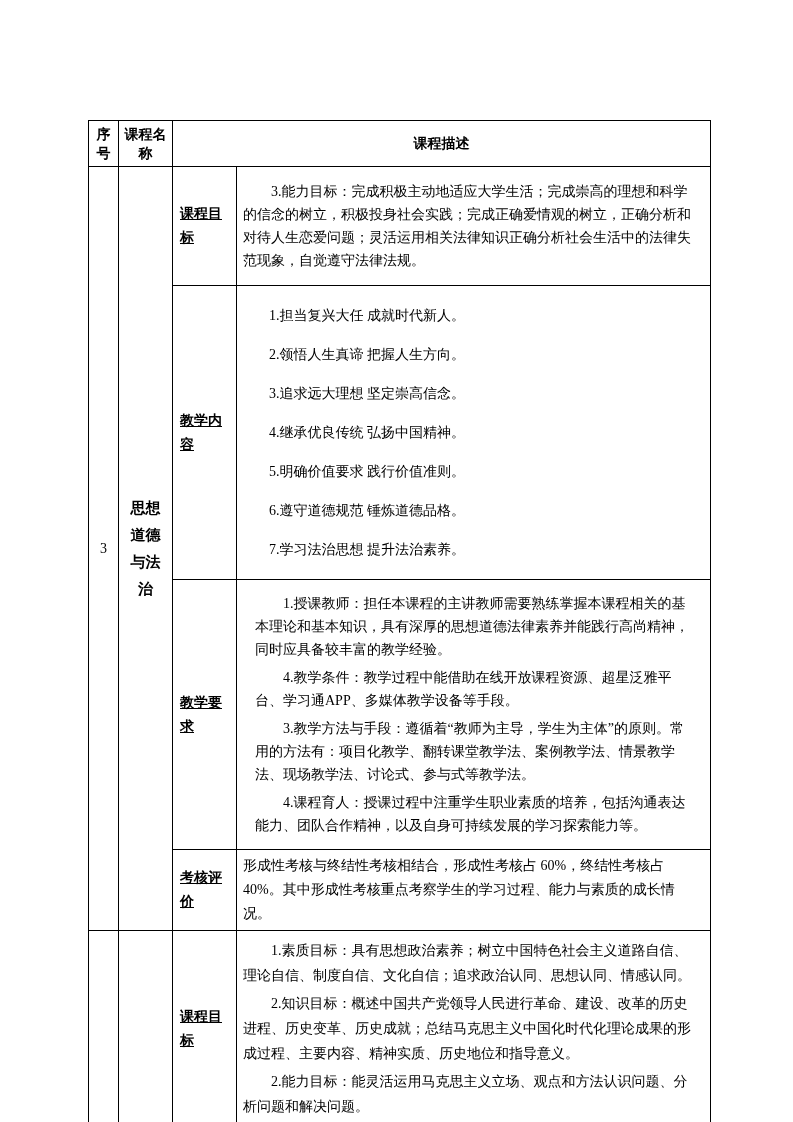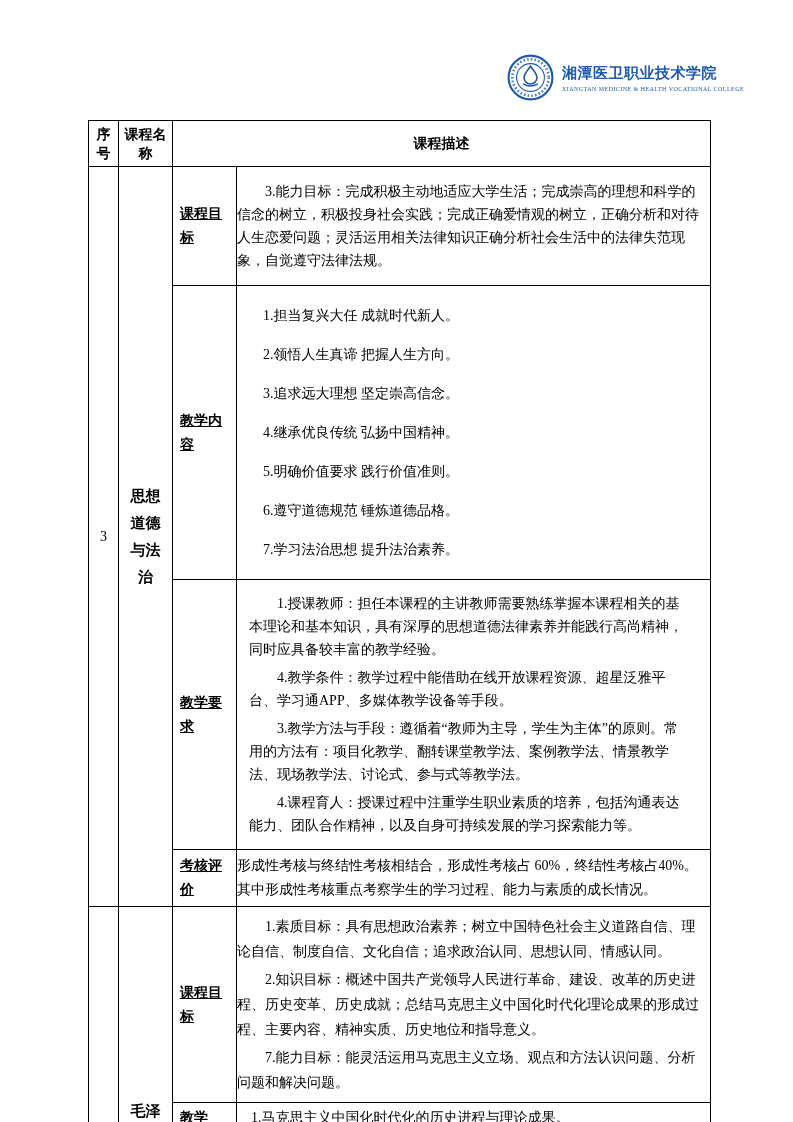--- a/index.html
+++ b/index.html
@@ -26,48 +26,35 @@
 
   .no-cell   { text-align: center; font-size: 14px; vertical-align: middle; }
   .name-cell { vertical-align: middle; }
   .name-cell.bottom { vertical-align: bottom; padding-bottom: 8px; }
   .name-inner { width: 2em; margin: 0 auto; font-weight: bold; font-size: 15px;
                 line-height: 27px; text-align: center; word-break: break-all; }
 
   .label-cell { font-weight: bold; font-size: 14px; line-height: 24px;
                 padding: 2px 4px 2px 7px; word-break: break-all; text-decoration: underline; }
 
-  .content-cell { font-size: 14px; padding: 4px 9px 4px 0; }
+  .content-cell { font-size: 14px; padding: 4px 9px 4px 6px; }
   .content-cell p { margin: 0; }
 
   .cell-goal0 .para   { line-height: 23px; text-indent: 2em; margin: 2px 0; }
   .cell-list  .item   { line-height: 27px; text-indent: 1em; margin: 12px; }
   .cell-req   .para   { line-height: 23px; text-indent: 2em; margin: 5px 12px; }
   .cell-assess .para  { line-height: 24px; text-indent: 0;  margin: 0; }
   .cell-goal1 .para   { line-height: 25px; text-indent: 2em; margin: 3px 0; }
   .cell-teach .para   { line-height: 22px; text-indent: 1em; margin: 0; }
 </style>
 </head>
 <body>
 
 <div class="page">
 
-  <div class="logo">
-    <svg width="47" height="47" viewBox="0 0 48 48" aria-hidden="true">
-      <circle cx="24" cy="24" r="22.4" fill="#ffffff" stroke="#1e5aa8" stroke-width="2.2"></circle>
-      <circle cx="24" cy="24" r="18.6" fill="none" stroke="#1e5aa8" stroke-width="2.6" stroke-dasharray="1.6 2.2" opacity="0.8"></circle>
-      <circle cx="24" cy="24" r="14.2" fill="#ffffff" stroke="#1e5aa8" stroke-width="1.1"></circle>
-      <path d="M24 12.5 c-3 4.5 -6.6 7.3 -6.6 11.6 a6.6 6.6 0 0 0 13.2 0 c0 -4.3 -3.6 -7.1 -6.6 -11.6 z" fill="none" stroke="#1e5aa8" stroke-width="1.6"></path>
-      <path d="M16.5 30.5 q7.5 4.4 15 0" stroke="#1e5aa8" stroke-width="1.4" fill="none"></path>
-    </svg>
-    <div class="logo-text">
-      <div class="logo-cn">湘潭医卫职业技术学院</div>
-      <div class="logo-en">XIANGTAN MEDICINE &amp; HEALTH VOCATIONAL COLLEGE</div>
-    </div>
-  </div>
 
   <table class="course">
     <colgroup>
       <col class="c-no">
         <col class="c-name">
         <col class="c-label">
         <col class="c-body">
     </colgroup>
 
     <tbody>
@@ -120,21 +107,21 @@
 
     <tr style="height:190px">
       <td class="no-cell" rowspan="2"></td>
       <td class="name-cell bottom" rowspan="2">
         <div class="name-inner">毛泽</div>
       </td>
       <td class="label-cell">课程目标</td>
       <td class="content-cell cell-goal1">
         <p class="para">1.素质目标：具有思想政治素养；树立中国特色社会主义道路自信、理论自信、制度自信、文化自信；追求政治认同、思想认同、情感认同。</p>
         <p class="para">2.知识目标：概述中国共产党领导人民进行革命、建设、改革的历史进程、历史变革、历史成就；总结马克思主义中国化时代化理论成果的形成过程、主要内容、精神实质、历史地位和指导意义。</p>
-        <p class="para">7.能力目标：能灵活运用马克思主义立场、观点和方法认识问题、分析问题和解决问题。</p>
+        <p class="para">2.能力目标：能灵活运用马克思主义立场、观点和方法认识问题、分析问题和解决问题。</p>
       </td>
     </tr>
 
     <tr style="height:30px">
       <td class="label-cell">教学</td>
       <td class="content-cell cell-teach">
         <p class="para">1.马克思主义中国化时代化的历史进程与理论成果。</p>
       </td>
     </tr>
   </tbody>

